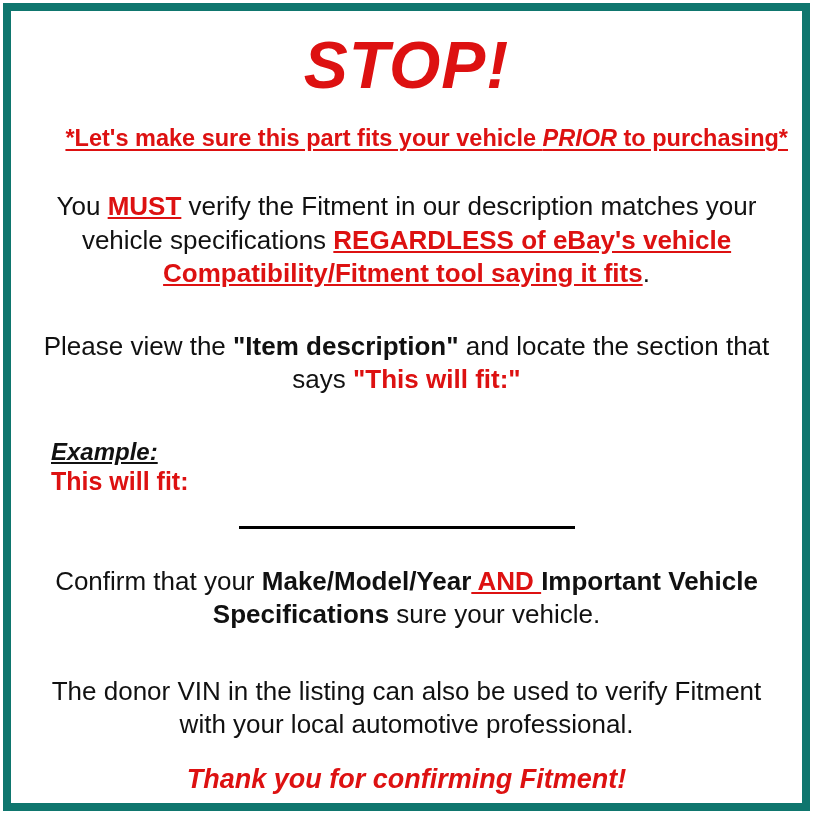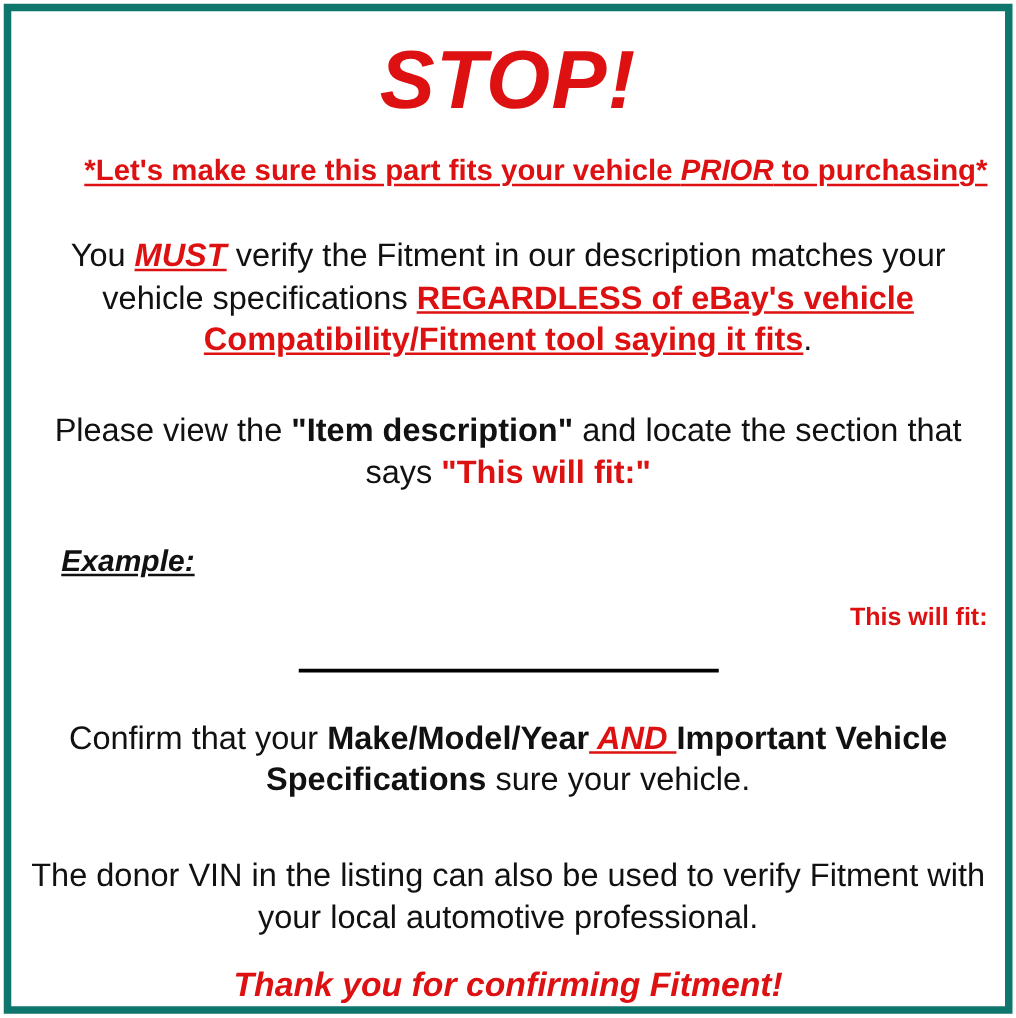--- a/index.html
+++ b/index.html
@@ -17,28 +17,28 @@
     height: 814px;
     box-sizing: border-box;
     background: #ffffff;
     padding: 3px;
     overflow: hidden;
   }
   .notice-frame {
     box-sizing: border-box;
     width: 100%;
     height: 100%;
-    border: 6px solid #0f766e;
+    border: 8px solid #0f766e;
     background: #ffffff;
     padding: 6px 14px 0 14px;
     display: block;
   }
   .red   { color: #dd1111; }
   .b  { font-weight: bold; }
-  .i  { font-style: italic; }
+  .i  { }
   .u  { text-decoration: underline; text-underline-offset: 2px; }
 
   
   .stop-heading {
     margin: 14px 0 0 0;
     text-align: center;
     color: #dd1111;
     font-weight: bold;
     font-style: italic;
     font-size: 66px;
@@ -83,26 +83,25 @@
     margin: 0;
     color: #111111;
     font-size: 24px;
     font-weight: bold;
     font-style: italic;
     text-decoration: underline;
     text-underline-offset: 2px;
     line-height: 1.15;
   }
   .example-fit {
-    margin: 20px 0 0 0;
+    margin: 2px 0 0 0;
     color: #dd1111;
-    font-size: 20px;
+    font-size: 25px;
     font-weight: bold;
     line-height: 1.15;
-    text-align: right;
   }
   .example-spec {
     margin: 22px 0 0 0;
     padding-left: 12px;
     color: #dd1111;
     font-size: 21.5px;
     font-weight: bold;
     letter-spacing: -0.1px;
     line-height: 1.15;
     white-space: nowrap;

